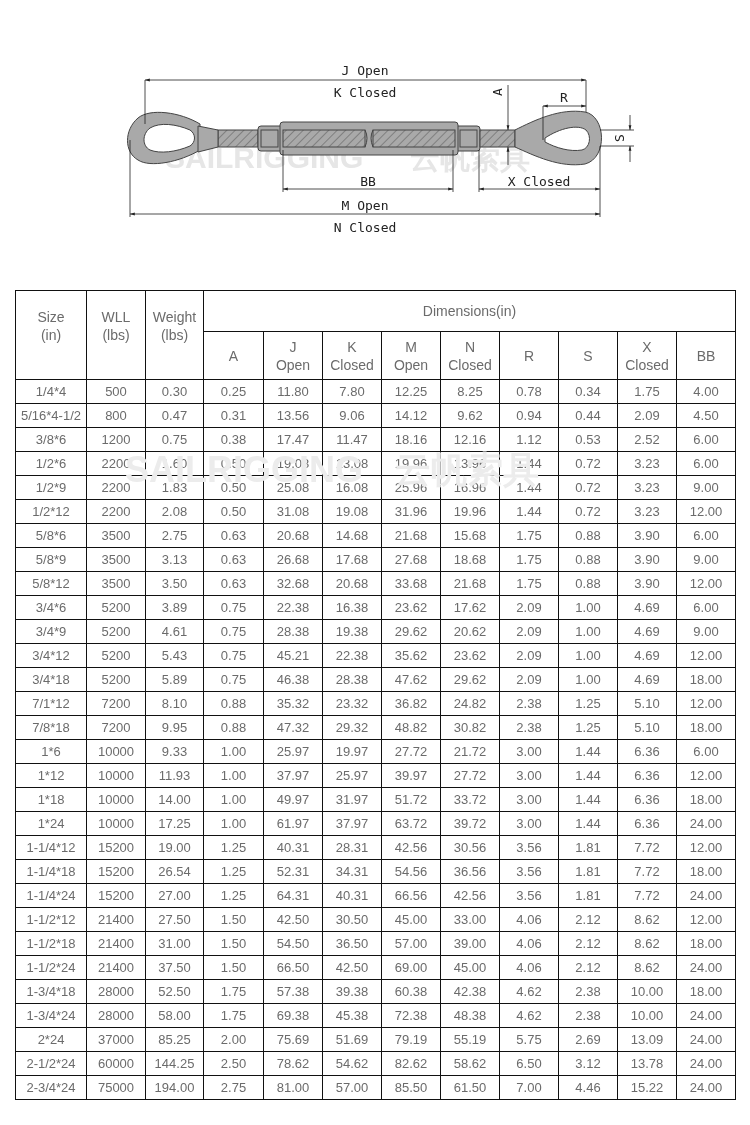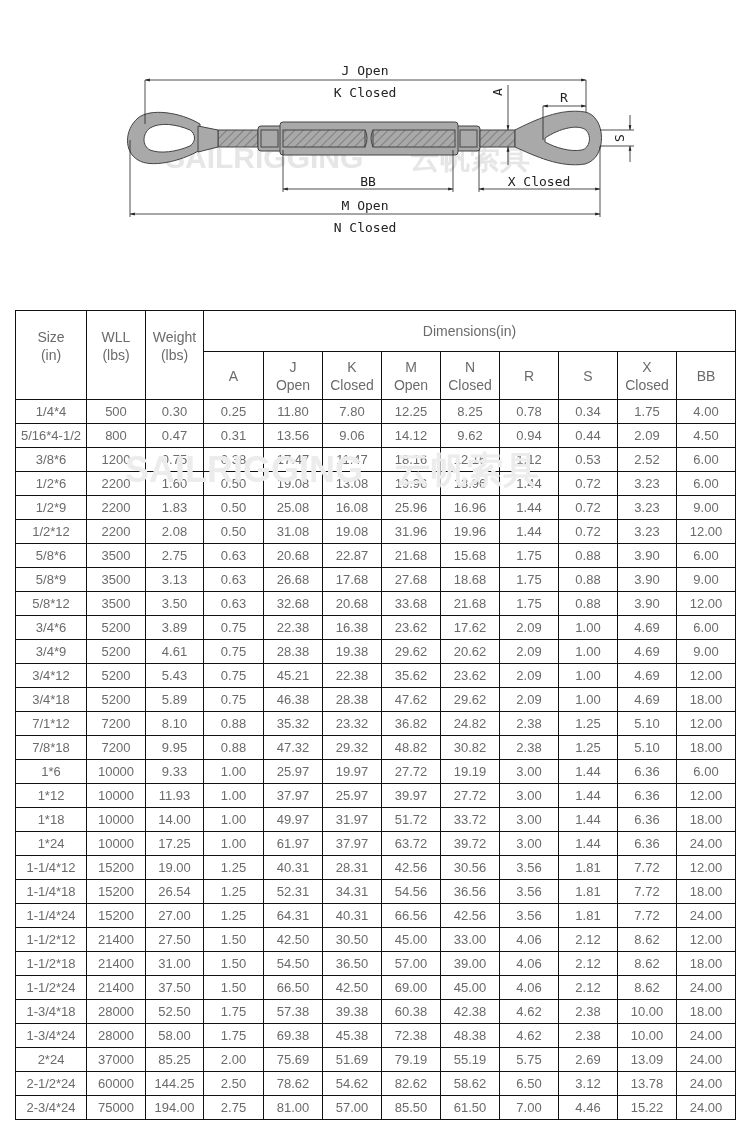--- a/index.html
+++ b/index.html
@@ -3,21 +3,21 @@
 <meta charset="utf-8">
 <style>
   html, body { margin: 0; padding: 0; background: #ffffff; }
   body { width: 750px; height: 1125px; position: relative; overflow: hidden;
          font-family: "Liberation Sans", sans-serif; color: #666; }
   .diagram { position: absolute; left: 0; top: 0; width: 750px; height: 260px; }
   .diagram svg { display: block; }
   .dlabel { font-family: "DejaVu Sans Mono", "Liberation Mono", monospace; font-size: 13px; fill: #222; }
   .wm { font-family: "Liberation Sans", sans-serif; font-weight: bold; fill: #e6e6e6; }
   .table-wrap { position: absolute; left: 15px; top: 290px; width: 720px; }
-  table { border-collapse: collapse; width: 720px; table-layout: fixed; margin-top: 20px; }
+  table { border-collapse: collapse; width: 720px; table-layout: fixed; }
   td, th { border: 1px solid #111; text-align: center; font-weight: normal;
            font-size: 13px; color: #6b6b6b; padding: 0; line-height: 16px; }
   th { font-size: 14px; line-height: 18px; }
   tr.h1 th { height: 40px; }
   tr.h2 th { height: 47px; }
   tbody td { height: 23px; }
   .tbl-wm { position: absolute; left: 110px; top: 150px; pointer-events: none; }
 </style>
 </head>
 <body>
@@ -224,21 +224,21 @@
           <td>0.72</td>
           <td>3.23</td>
           <td>12.00</td>
         </tr>
         <tr>
           <td>5/8*6</td>
           <td>3500</td>
           <td>2.75</td>
           <td>0.63</td>
           <td>20.68</td>
-          <td>22.87</td>
+          <td>14.68</td>
           <td>21.68</td>
           <td>15.68</td>
           <td>1.75</td>
           <td>0.88</td>
           <td>3.90</td>
           <td>6.00</td>
         </tr>
         <tr>
           <td>5/8*9</td>
           <td>3500</td>
@@ -352,21 +352,21 @@
           <td>18.00</td>
         </tr>
         <tr>
           <td>1*6</td>
           <td>10000</td>
           <td>9.33</td>
           <td>1.00</td>
           <td>25.97</td>
           <td>19.97</td>
           <td>27.72</td>
-          <td>19.19</td>
+          <td>21.72</td>
           <td>3.00</td>
           <td>1.44</td>
           <td>6.36</td>
           <td>6.00</td>
         </tr>
         <tr>
           <td>1*12</td>
           <td>10000</td>
           <td>11.93</td>
           <td>1.00</td>

